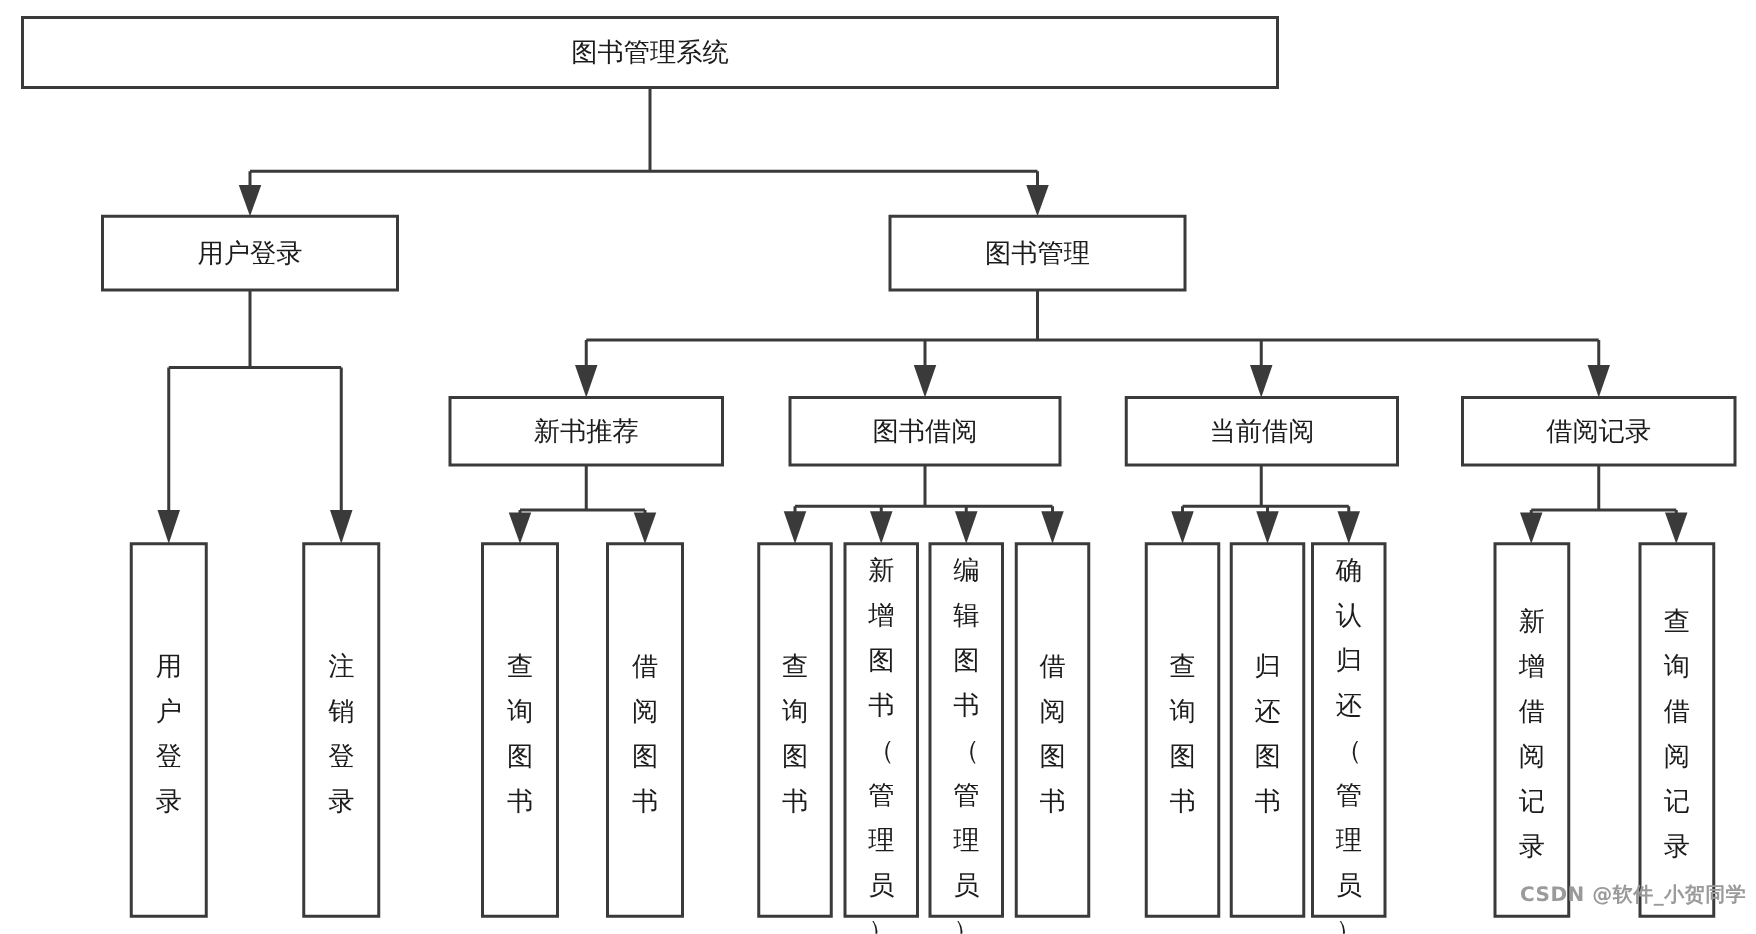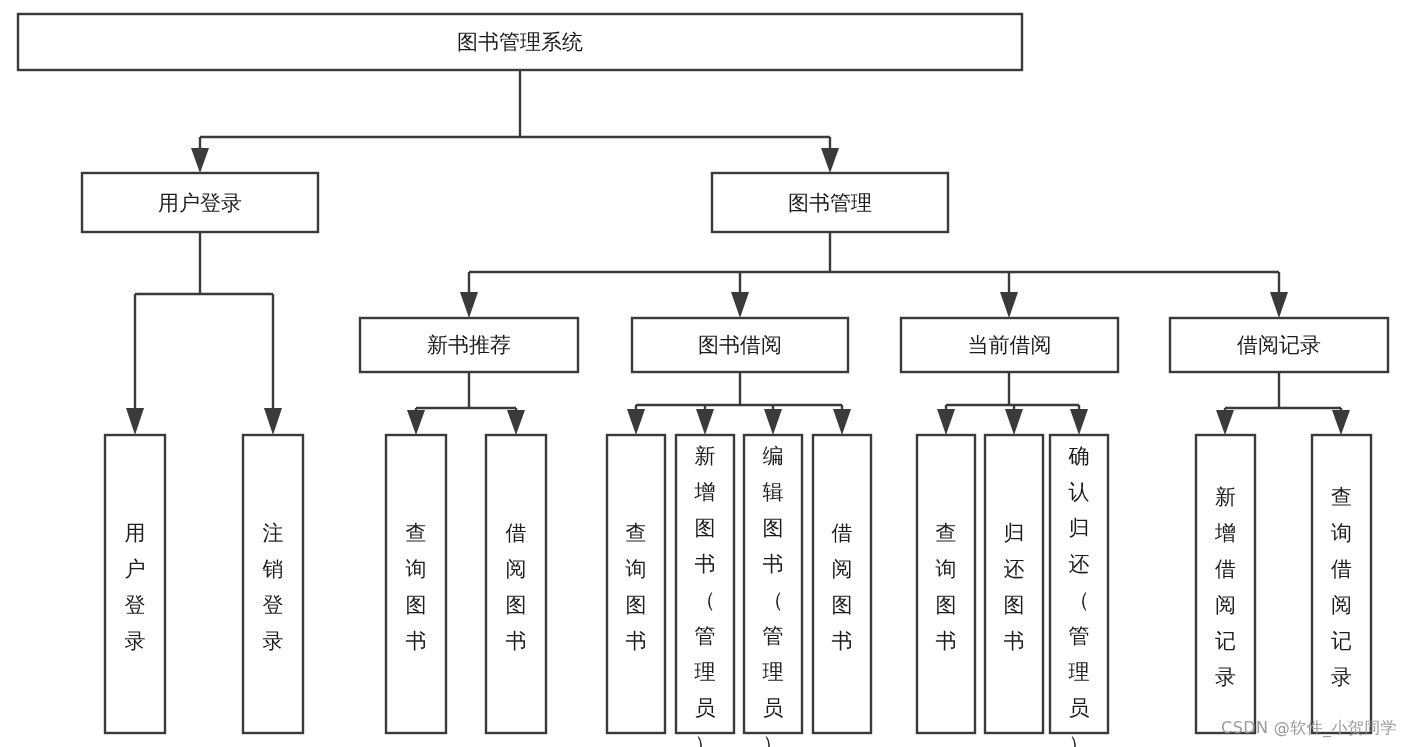--- a/index.html
+++ b/index.html
@@ -53,27 +53,28 @@
   }
   .node-label-vertical {
     fill: #1c1c1c;
     font-family: "DejaVu Sans", "Liberation Sans", sans-serif;
     font-size: 21px;
     text-anchor: middle;
   }
   .watermark {
     position: absolute;
     right: 8px;
-    bottom: 8px;
+    bottom: 20px;
     font-family: "DejaVu Sans", "Liberation Sans", sans-serif;
     font-size: 16px;
     color: #9a9a9a;
     letter-spacing: 0.4px;
     white-space: nowrap;
     user-select: none;
+    font-weight: bold;
   }
 </style>
 </head>
 <body>
 
 <div id="diagram-root">
 
   <svg id="flowchart" viewBox="0 0 1405 747" xmlns="http://www.w3.org/2000/svg">
 
     <g id="connectors">

